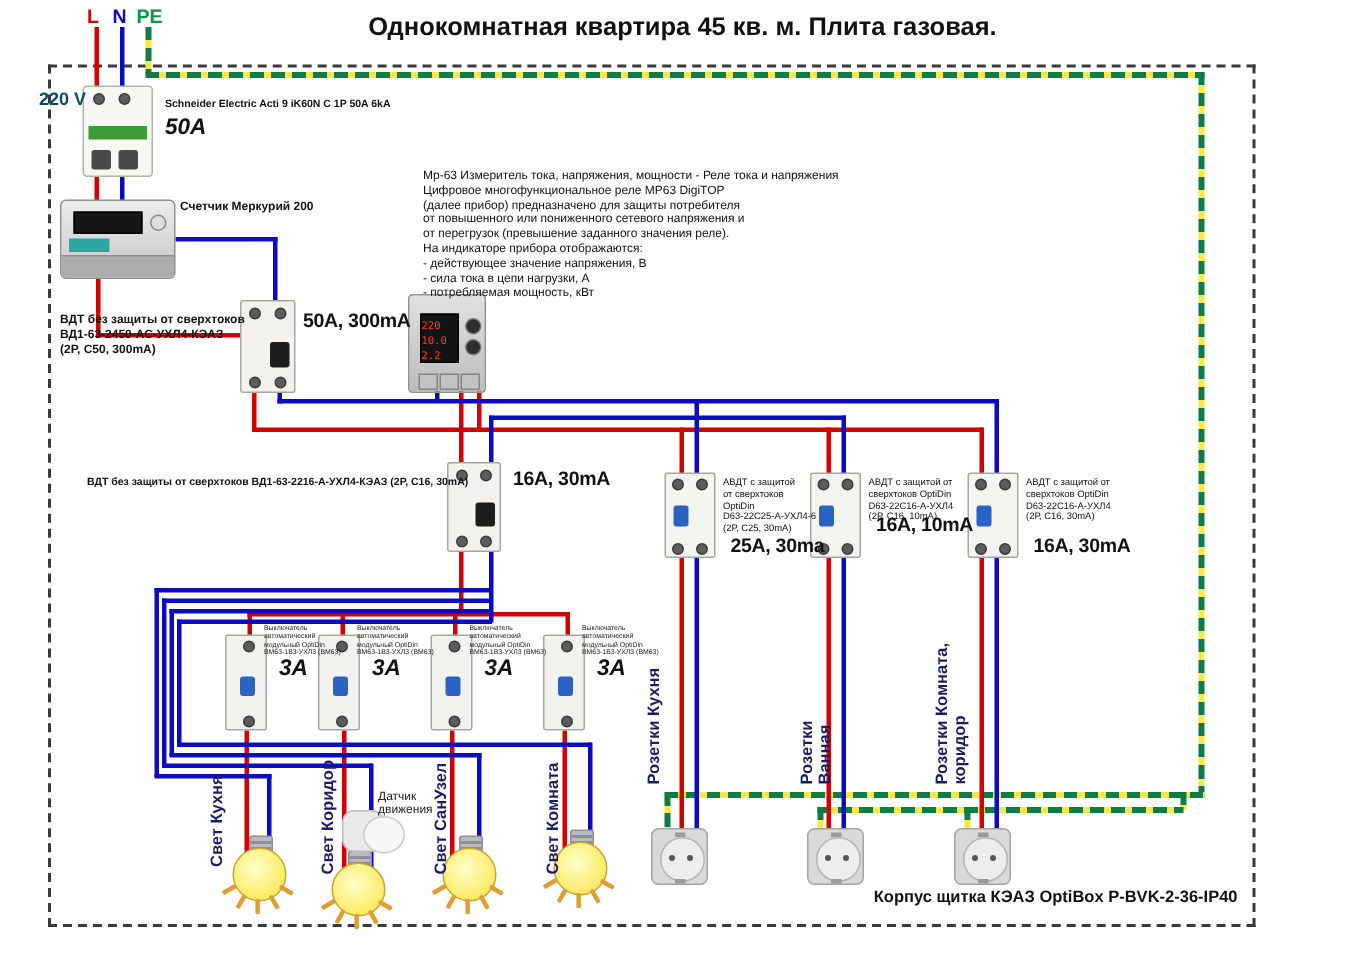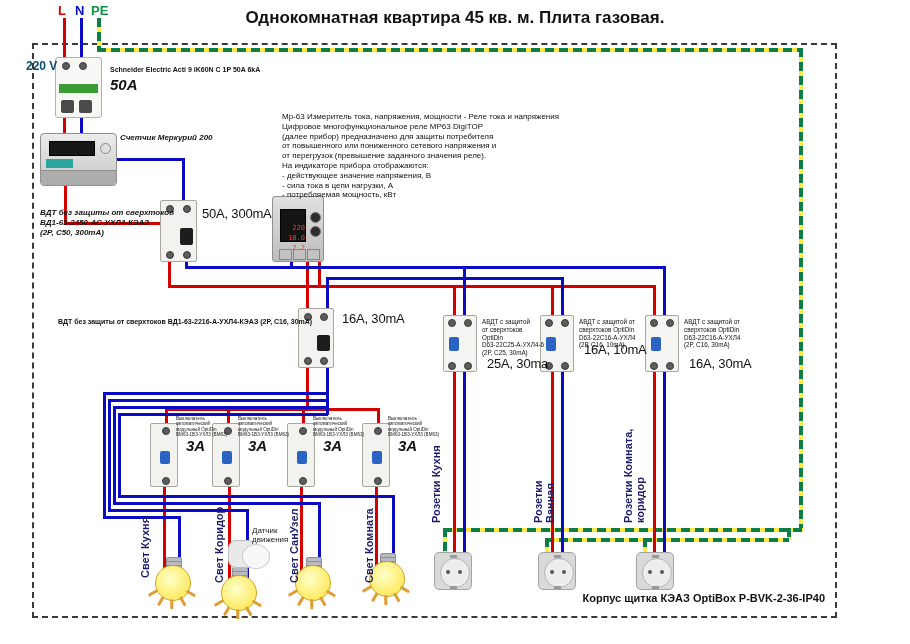--- a/index.html
+++ b/index.html
@@ -13,22 +13,22 @@
   .pev{position:absolute;width:4px;background:repeating-linear-gradient(180deg,#0e7c45 0 9px,#ffe843 9px 14px);}
   .enclosure{position:absolute;left:32px;top:43px;width:801px;height:571px;border:2px dashed #3a3a3a;}
   
   .t{position:absolute;white-space:nowrap;}
   .title{font-size:17px;font-weight:bold;}
   .volt{color:#0c4a6e;font-weight:bold;font-size:12px;}
   .lbl-l{color:#d40000;} .lbl-n{color:#0b0bc4;} .lbl-pe{color:#0e9246;}
   .linelbl{font-weight:bold;font-size:13px;}
   .devname{font-weight:bold;font-size:7px;}
   .big{font-weight:bold;font-size:15px;font-style:italic;}
-  .mid{font-weight:normal;font-size:13px;letter-spacing:-0.2px;}
-  .desc8{font-weight:bold;font-size:8px;line-height:10px;font-style:italic;}
+  .mid{font-weight:bold;font-size:13px;letter-spacing:-0.2px;}
+  .desc8{font-weight:bold;font-size:8px;line-height:10px;}
   .desc7{font-weight:bold;font-size:7px;}
   .para{font-size:8px;line-height:9.8px;}
   .avdtd{font-size:6.3px;line-height:7.8px;}
   .tiny{font-size:4.6px;line-height:5.4px;color:#222;}
   .vert{position:absolute;writing-mode:vertical-rl;transform:rotate(180deg);
         font-weight:bold;font-size:11px;color:#1b1b66;white-space:normal;line-height:12px;}
   .sens-lbl{position:absolute;font-size:8px;line-height:9px;color:#222;width:46px;white-space:normal;}
   .watermark{position:absolute;font-size:40px;font-weight:bold;color:rgba(140,140,140,0.28);letter-spacing:3px;}
   
   .dev{position:absolute;box-sizing:border-box;}
@@ -38,21 +38,21 @@
   .screw{position:absolute;width:6px;height:6px;border-radius:50%;background:#5c5c5c;border:1px solid #3b3b3b;}
   .meter{background:linear-gradient(#ececec,#c6c6c6);border:1px solid #8f8f8f;border-radius:4px;}
   .mdisp{position:absolute;left:8px;top:7px;width:44px;height:13px;background:#161616;border:1px solid #000;}
   .mbtn{position:absolute;left:59px;top:9px;width:9px;height:9px;border-radius:50%;background:#dedede;border:1px solid #8a8a8a;}
   .mteal{position:absolute;left:5px;top:25px;width:27px;height:9px;background:#2aa8a0;}
   .mbase{position:absolute;left:0;bottom:0;width:100%;height:14px;background:#adadad;border-top:1px solid #8f8f8f;}
   .rcd{background:#f3f2ee;border:1px solid #a8a8a0;border-radius:2px;}
   .rtgl{position:absolute;background:#1d1d1d;border-radius:2px;}
   .mp63{background:linear-gradient(#e0e0e0,#bdbdbd);border:1px solid #909090;border-radius:3px;}
   .mpdisp{position:absolute;left:7px;top:12px;width:26px;height:33px;background:#141414;border:1px solid #000;
-          color:#ff3b1f;font-family:"DejaVu Sans Mono",monospace;font-size:7px;line-height:10px;text-align:right;padding-top:13px;box-sizing:border-box;}
+          color:#ff3b1f;font-family:"DejaVu Sans Mono",monospace;font-size:7px;line-height:10px;text-align:left;padding-top:2px;box-sizing:border-box;}
   .mpbtn{position:absolute;width:9px;height:9px;border-radius:50%;background:#2e2e2e;border:1px solid #777;}
   .mpterm{position:absolute;width:11px;height:9px;background:#c2c2c2;border:1px solid #858585;}
   .avdt{background:#f4f4f0;border:1px solid #a8a8a0;border-radius:2px;}
   .btgl{position:absolute;background:#2b63c4;border-radius:2px;}
   .brk3{background:#f2f2ee;border:1px solid #a8a8a0;border-radius:2px;}
   .socket{background:#d9d9d9;border:1px solid #a3a3a3;border-radius:5px;}
   .sface{position:absolute;left:5px;top:5px;width:28px;height:28px;border-radius:50%;background:#ededed;border:1px solid #b4b4b4;}
   .shole{position:absolute;width:4px;height:4px;border-radius:50%;background:#555;}
   .sclip{position:absolute;width:7px;height:3px;background:#9a9a9a;left:15px;}
   .sens-body{position:absolute;width:26px;height:26px;background:#e9e9e9;border:1px solid #bdbdbd;border-radius:8px;}

